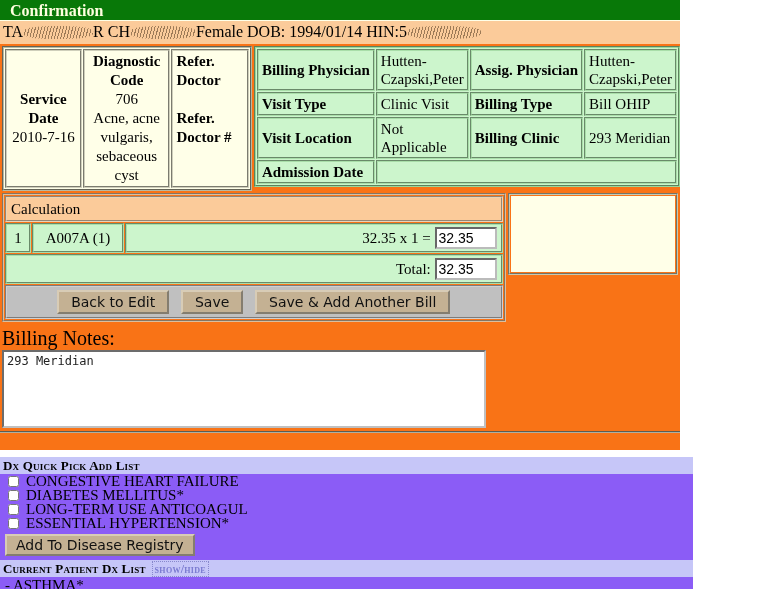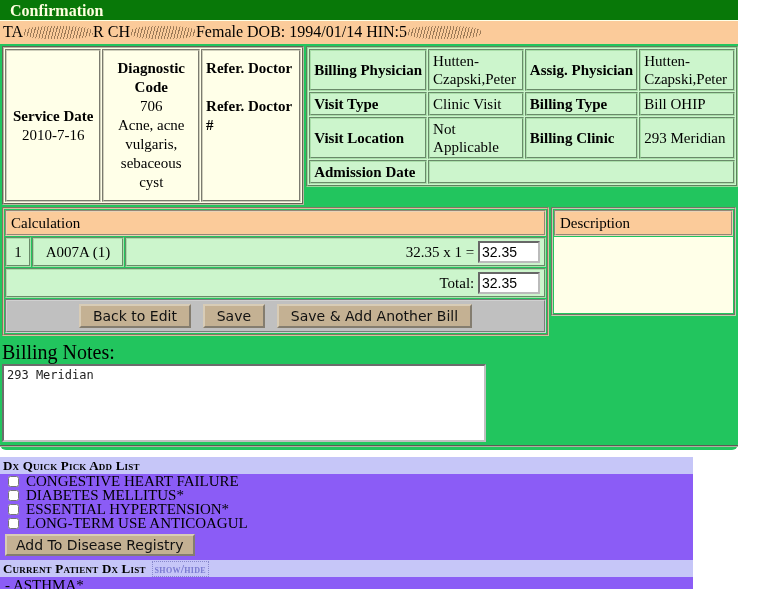--- a/index.html
+++ b/index.html
@@ -10,26 +10,25 @@
   body {
     width: 768px;
     height: 589px;
     font-family: "Liberation Serif", "DejaVu Serif", serif;
     font-size: 15px;
     color: #000;
     overflow: hidden;
   }
   
   .page {
-    background: #22c55e;
-    width: 738px;
+    background: #f97316;
+    width: 680px;
     height: 450px;
     box-sizing: border-box;
     position: relative;
-    border-radius: 6px;
   }
   
   .title-bar {
     background: #087808;
     color: #ffffe0;
     font-weight: bold;
     font-size: 16px;
     padding: 2px 0 2px 10px;
     height: 21px;
     box-sizing: border-box;
@@ -79,21 +78,21 @@
   
   .left-tbl {
     border: 2px groove #b8b8a0;
     background: #ffffe8;
     width: 312px;
   }
   .left-tbl td {
     border: 2px groove #cfcfbb;
     background: #ffffe8;
     vertical-align: middle;
-    padding: 8px 3px;
+    padding: 1px 3px;
     line-height: 19px;
   }
   .svc-date { text-align: center; width: 95px; }
   .dx-code  { text-align: center; width: 92px; }
   .ref-doc  { text-align: left; width: 100px; vertical-align: top !important; }
   b.lbl { font-weight: bold; }
 
   
   .right-tbl {
     border: 2px groove #9ad69a;
@@ -371,23 +370,20 @@
           <button class="btn">Back to Edit</button>
           <button class="btn">Save</button>
           <button class="btn">Save &amp; Add Another Bill</button>
         </td>
       </tr>
     </tbody>
       </table>
 
     <table class="desc-tbl">
       <tbody>
-          <tr>
-            <td class="desc-head">Description</td>
-          </tr>
       <tr>
             <td class="desc-blank"></td>
           </tr>
     </tbody>
       </table>
   </div>
 
   <div class="notes-wrap">
     <div class="notes-label">Billing Notes:</div>
     <textarea class="notes" placeholder="" style="">293 Meridian</textarea>
@@ -404,25 +400,25 @@
       <label class="dx-item">
         <input type="checkbox" style="">
         <span>CONGESTIVE HEART FAILURE</span>
       </label>
       <label class="dx-item">
         <input type="checkbox" style="">
         <span>DIABETES MELLITUS*</span>
       </label>
       <label class="dx-item">
         <input type="checkbox" style="">
-        <span>ESSENTIAL HYPERTENSION*</span>
+        <span>LONG-TERM USE ANTICOAGUL</span>
       </label>
       <label class="dx-item">
         <input type="checkbox" style="">
-        <span>LONG-TERM USE ANTICOAGUL</span>
+        <span>ESSENTIAL HYPERTENSION*</span>
       </label>
       <button class="dx-reg-btn">Add To Disease Registry</button>
     </div>
   </div>
 
   <div class="dx-panel">
     <div class="dx-head">
       <span>Current Patient Dx List</span><a class="showhide">show/hide</a>
     </div>
     <div class="dx-body">

